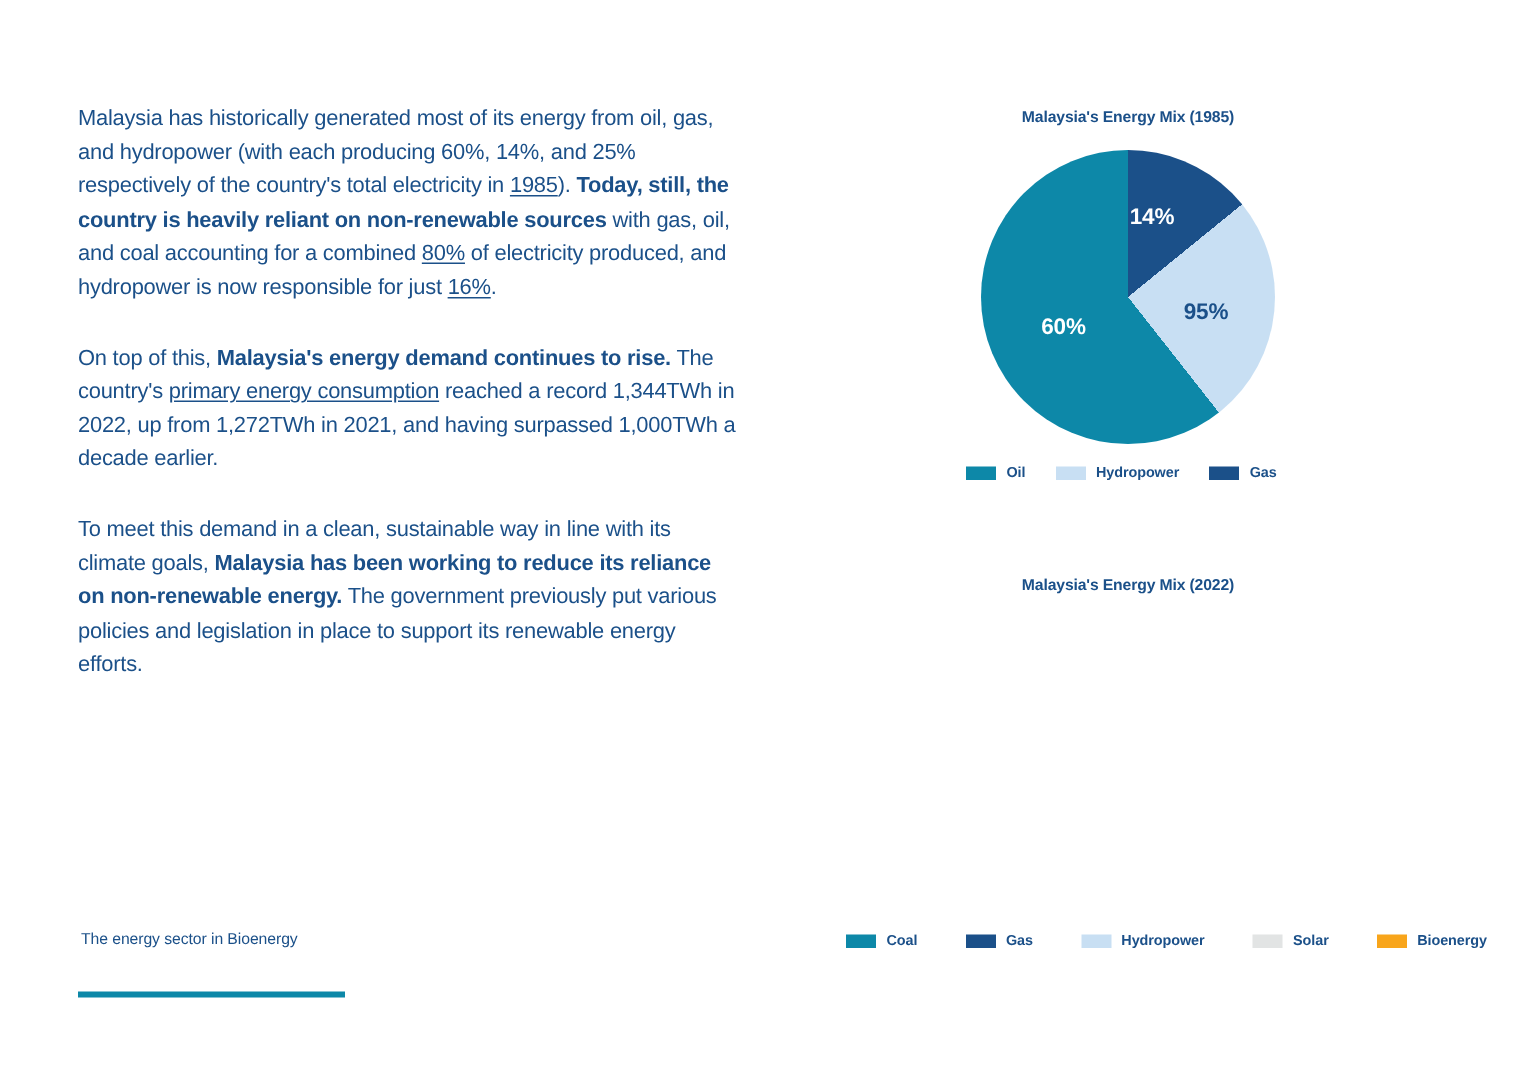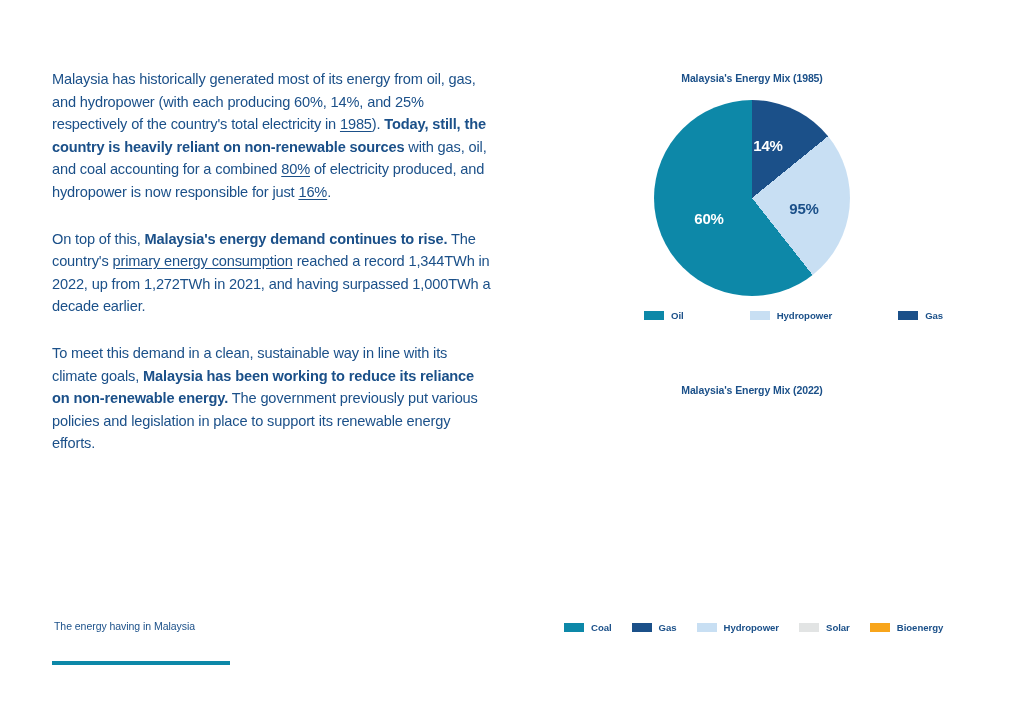--- a/index.html
+++ b/index.html
@@ -109,40 +109,40 @@
     font-size: 9.6px;
     font-weight: 600;
     color: #1b5089;
     letter-spacing: -0.05px;
   }
 
   
   #chart-1985 { left: 596px; top: 66px; width: 312px; height: 262px; }
   #chart-1985 .chart-title { top: 6px; }
   #chart-1985 .pie-wrap { left: 58px; top: 34px; }
-  #chart-1985 .legend { left: 48px; top: 244px; gap: 66px; }
+  #chart-1985 .legend { left: 48px; top: 244px; gap: 20px; }
 
   
   #chart-2022 { left: 596px; top: 380px; width: 312px; height: 262px; }
   #chart-2022 .chart-title { top: 4px; }
   #chart-2022 .pie-wrap { left: 58px; top: 32px; }
-  #chart-2022 .legend { left: -32px; top: 242px; gap: 20px; }
+  #chart-2022 .legend { left: -32px; top: 242px; gap: 32px; }
 </style>
 </head>
 <body>
 
 <div class="page">
 
   <div class="text-col">
     <p class="para"><span>Malaysia has historically generated most of its energy from oil, gas, and hydropower (with each producing 60%, 14%, and 25% respectively of the country's total electricity in </span><span class="u">1985</span><span>). </span><span class="b">Today, still, the country is heavily reliant on non-renewable sources</span><span> with gas, oil, and coal accounting for a combined </span><span class="u">80%</span><span> of electricity produced, and hydropower is now responsible for just </span><span class="u">16%</span><span>.</span></p>
     <p class="para"><span>On top of this, </span><span class="b">Malaysia's energy demand continues to rise.</span><span> The country's </span><span class="u">primary energy consumption</span><span> reached a record 1,344TWh in 2022, up from 1,272TWh in 2021, and having surpassed 1,000TWh a decade earlier.</span></p>
     <p class="para"><span>To meet this demand in a clean, sustainable way in line with its climate goals, </span><span class="b">Malaysia has been working to reduce its reliance on non-renewable energy.</span><span> The government previously put various policies and legislation in place to support its renewable energy efforts.</span></p>
   </div>
 
-  <div class="footer-label">The energy having in Malaysia</div>
+  <div class="footer-label">The energy sector in Bioenergy</div>
   <div class="footer-rule"></div>
 
   <div class="chart-block" id="chart-1985">
     <div class="chart-title">Malaysia's Energy Mix (1985)</div>
     <div class="pie-wrap">
       <div class="pie" style="background: conic-gradient(rgb(27, 80, 137) 0deg, rgb(27, 80, 137) 50.909deg, rgb(200, 223, 243) 50.909deg, rgb(200, 223, 243) 141.818deg, rgb(13, 136, 168) 141.818deg, rgb(13, 136, 168) 360deg);"></div>
       <div>
           <div class="slice-label" style="left: 114px; top: 45px; color: rgb(255, 255, 255);">14%</div>
           <div class="slice-label" style="left: 150px; top: 108px; color: rgb(27, 80, 137);">95%</div>
           <div class="slice-label" style="left: 55px; top: 118px; color: rgb(255, 255, 255);">60%</div>

